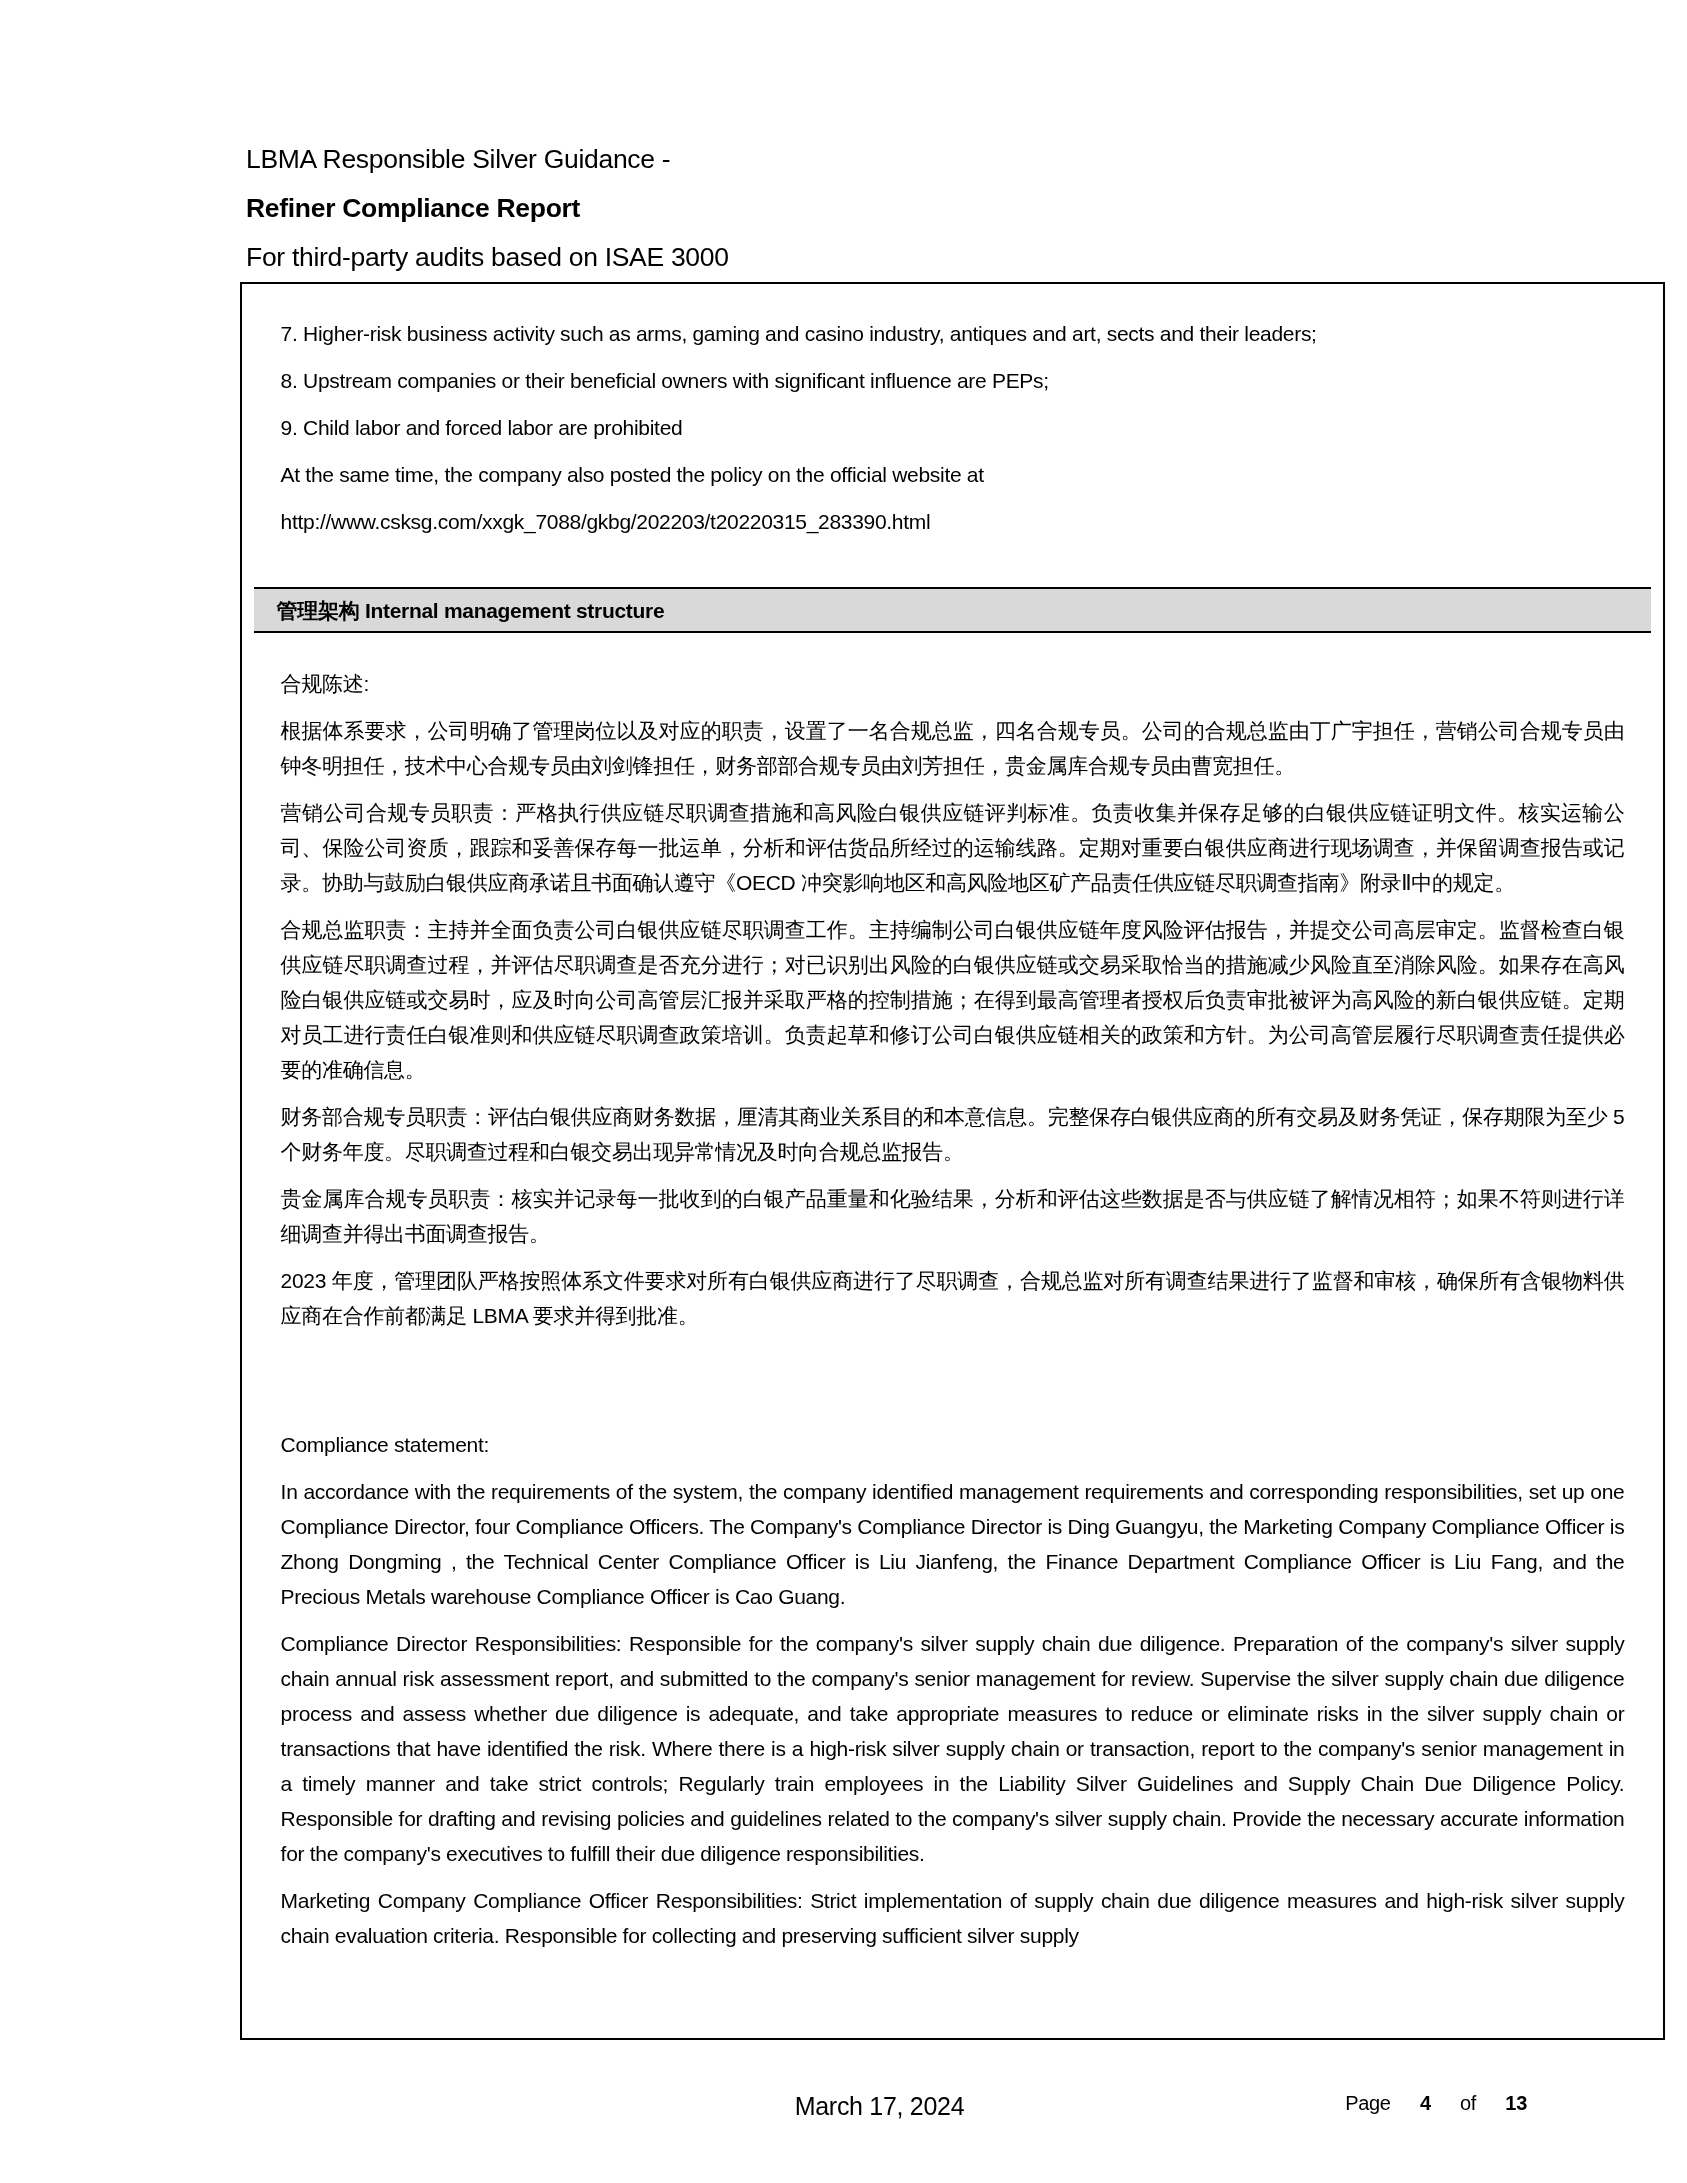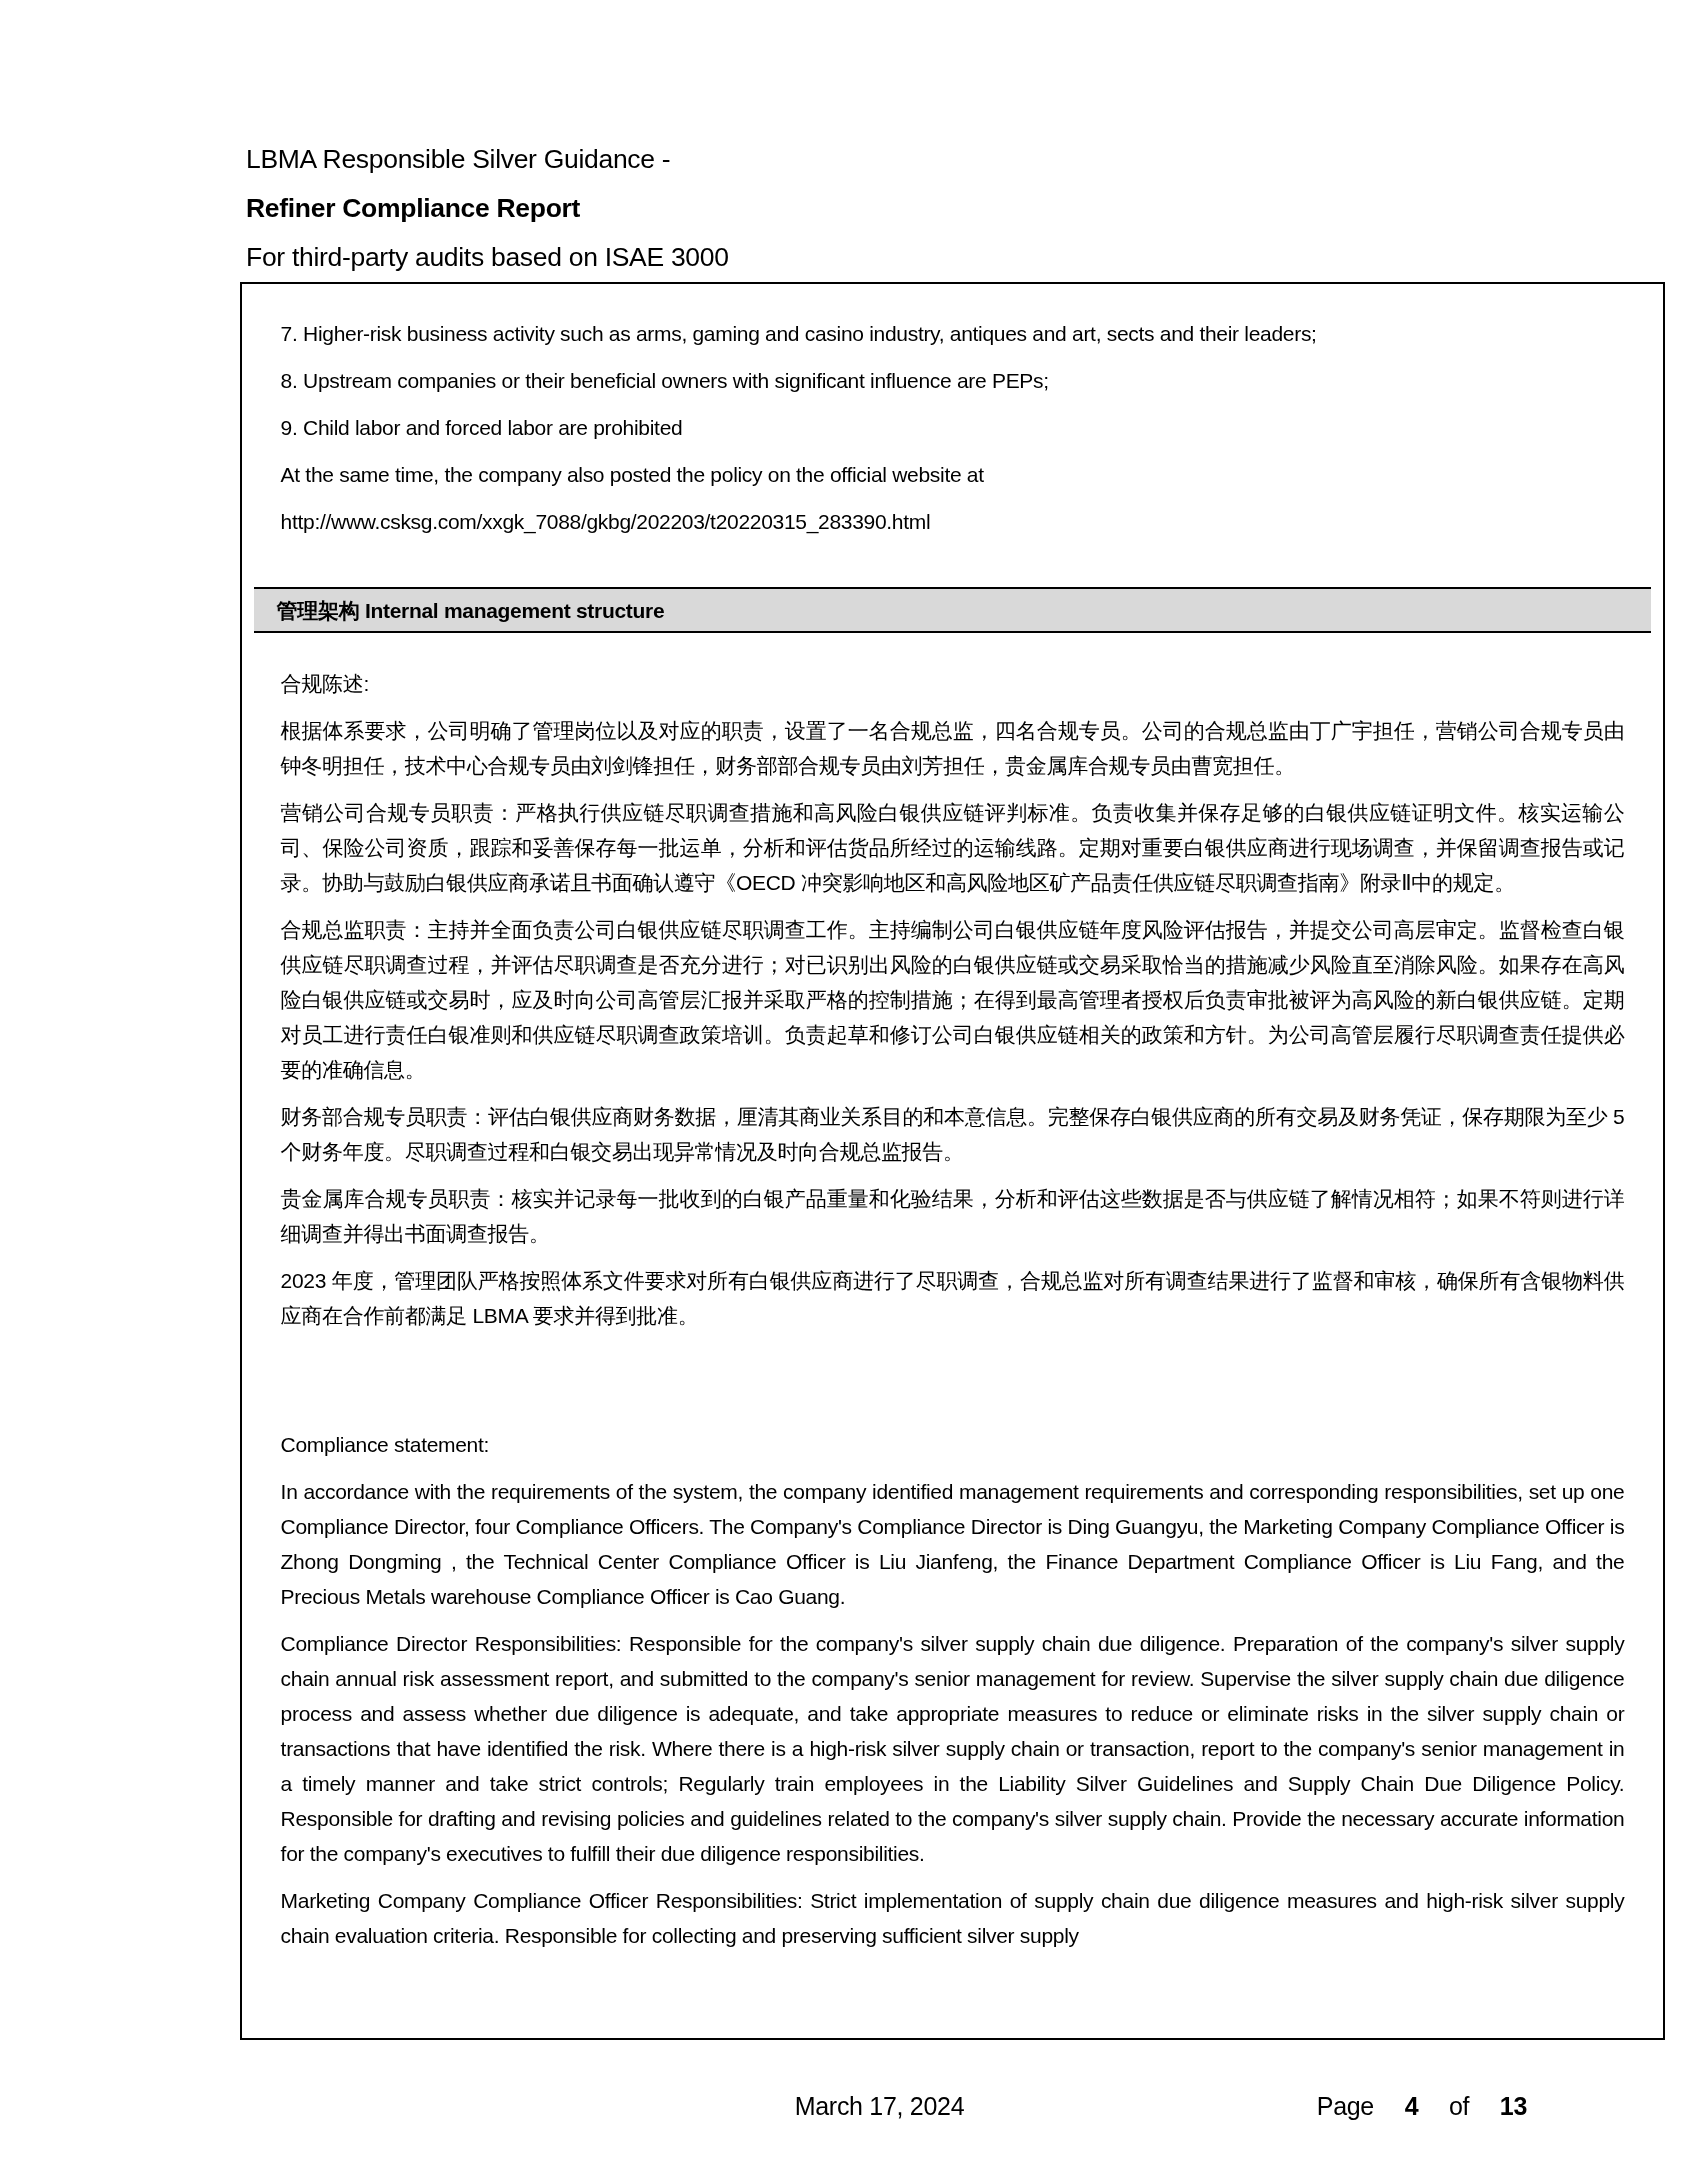--- a/index.html
+++ b/index.html
@@ -54,21 +54,21 @@
   .para { text-align:justify; }
   .spacer-2lines { height:70px; }
 
   
   .footer-date {
     position:absolute; left:0; top:2056px; width:1687px;
     text-align:center; font-size:25px; letter-spacing:-0.3px;
   }
   .footer-page {
     position:absolute; left:198px; top:2056px; width:1305px;
-    text-align:right; font-size:25px; letter-spacing:-0.3px;
+    text-align:right; font-size:20px; letter-spacing:-0.3px;
   }
   .footer-page .bold { font-weight:bold; }
 </style>
 </head>
 <body>
 
 <div class="doc-header">
   <div>LBMA Responsible Silver Guidance -</div>
   <div class="bold">Refiner Compliance Report</div>
   <div>For third-party audits based on ISAE 3000</div>

